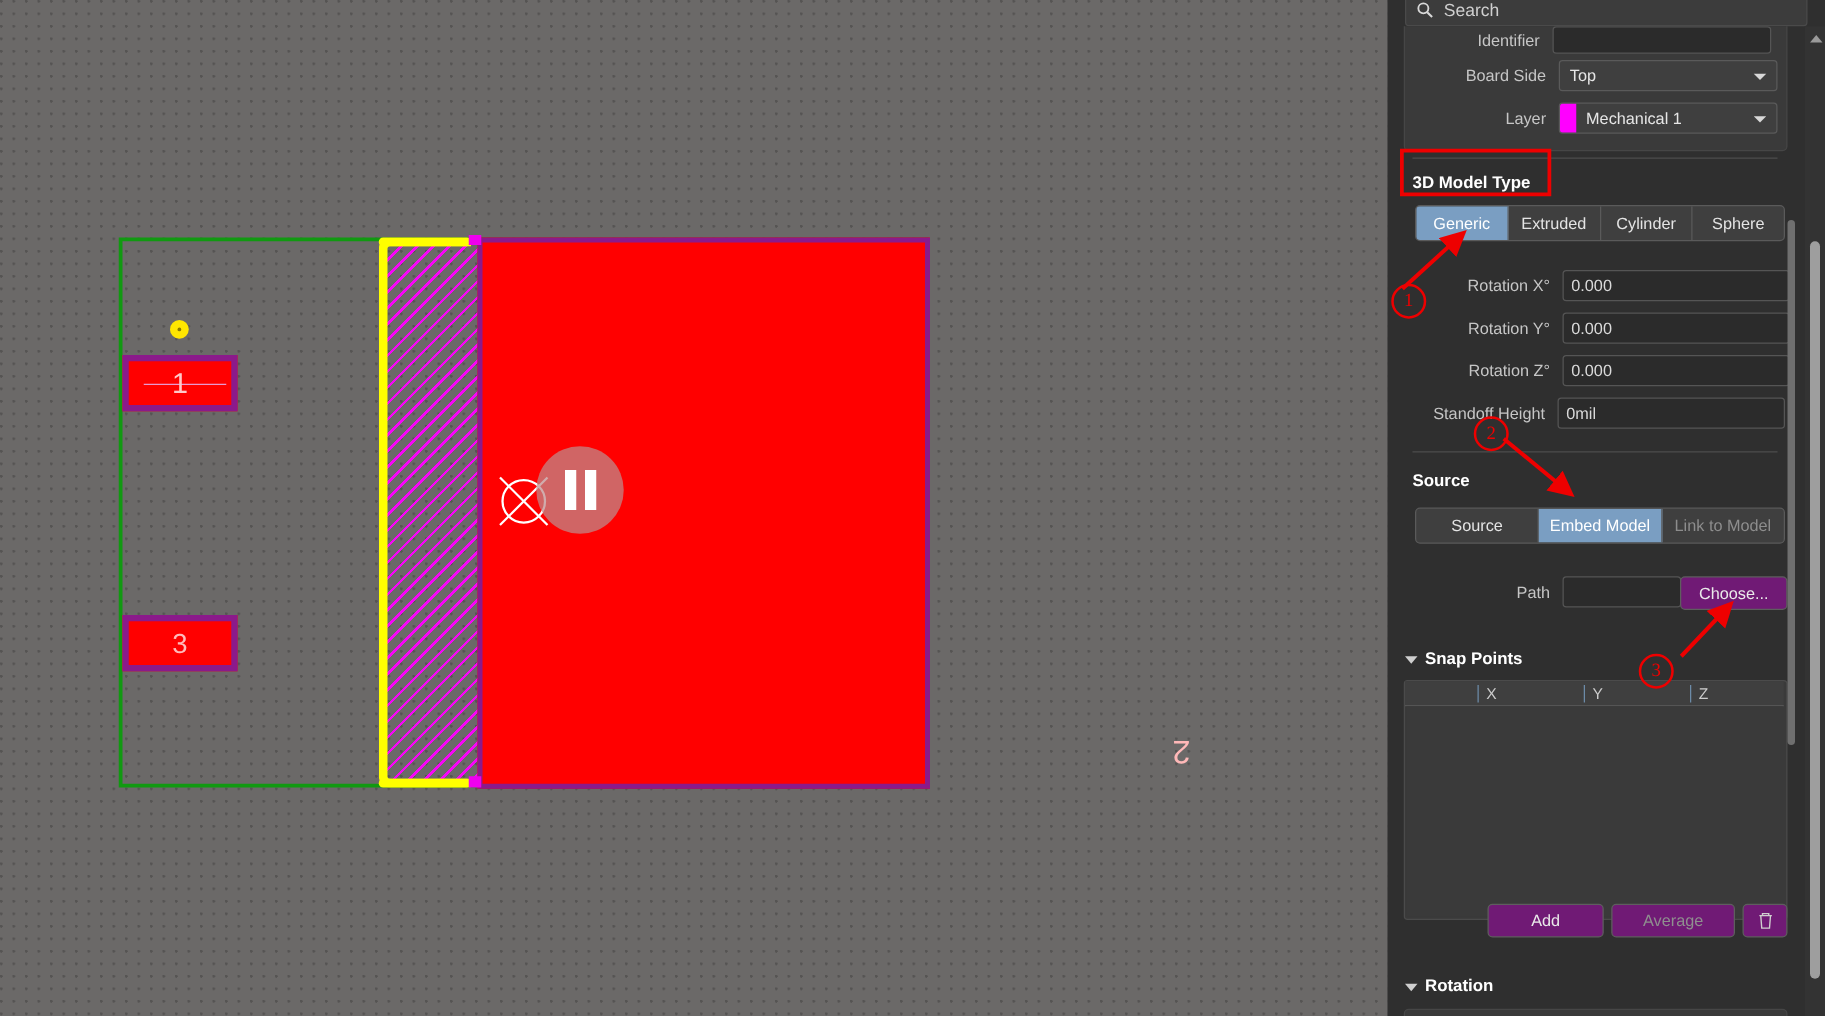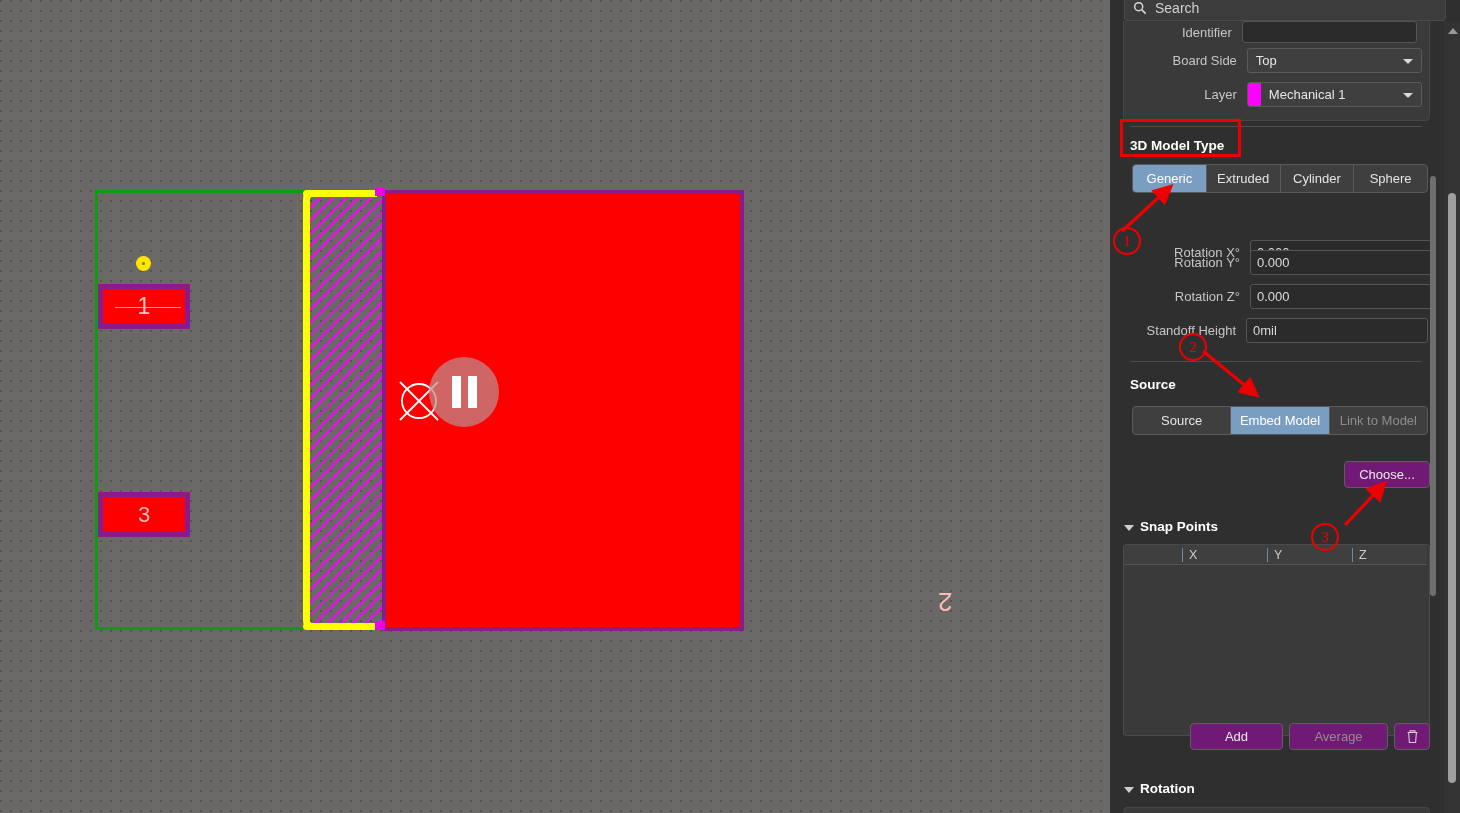--- a/index.html
+++ b/index.html
@@ -516,21 +516,21 @@
       <div class="hr" style="left:20px; top:105px; width:292px;"></div>
       <div class="section-title" style="left:20px; top:117px;">3D Model Type</div>
 
       <div class="seg" style="left:22px; top:143px; width:294px;">
         <div class="active">Generic</div>
         <div>Extruded</div>
         <div>Cylinder</div>
         <div>Sphere</div>
       </div>
 
-      <div class="row" style="left:20px; top:195px;margin-top:24px;">
+      <div class="row" style="left:20px; top:195px;">
         <div class="lbl" style="width:110px;">Rotation X°</div>
         <div class="field" style="margin-left:10px; width:182px;">0.000</div>
       </div>
       <div class="row" style="left:20px; top:229px;">
         <div class="lbl" style="width:110px;">Rotation Y°</div>
         <div class="field" style="margin-left:10px; width:182px;">0.000</div>
       </div>
       <div class="row" style="left:20px; top:263px;">
         <div class="lbl" style="width:110px;">Rotation Z°</div>
         <div class="field" style="margin-left:10px; width:182px;">0.000</div>
@@ -542,20 +542,24 @@
 
       <div class="hr" style="left:20px; top:340px; width:292px;"></div>
       <div class="section-title" style="left:20px; top:356px;">Source</div>
 
       <div class="seg" style="left:22px; top:385px; width:294px;">
         <div>Source</div>
         <div class="active">Embed Model</div>
         <div class="disabled">Link to Model</div>
       </div>
 
+      <div class="row" style="left:20px; top:440px;">
+        <div class="lbl" style="width:110px;">Path</div>
+        <div class="field" style="margin-left:10px; width:95px;"></div>
+      </div>
       <div class="btn" style="left:234px; top:440px; width:86px;">Choose...</div>
 
       <div class="collapse-hdr" style="left:14px; top:498px;">
         <span class="tri"></span>
         <span>Snap Points</span>
       </div>
 
       <div class="table-box" style="left:13px; top:523px; width:305px; height:190px;">
         <div class="table-hdr" style="left:0; top:0; width:303px;">
           <div class="th blank" style="width:58px;"></div>

